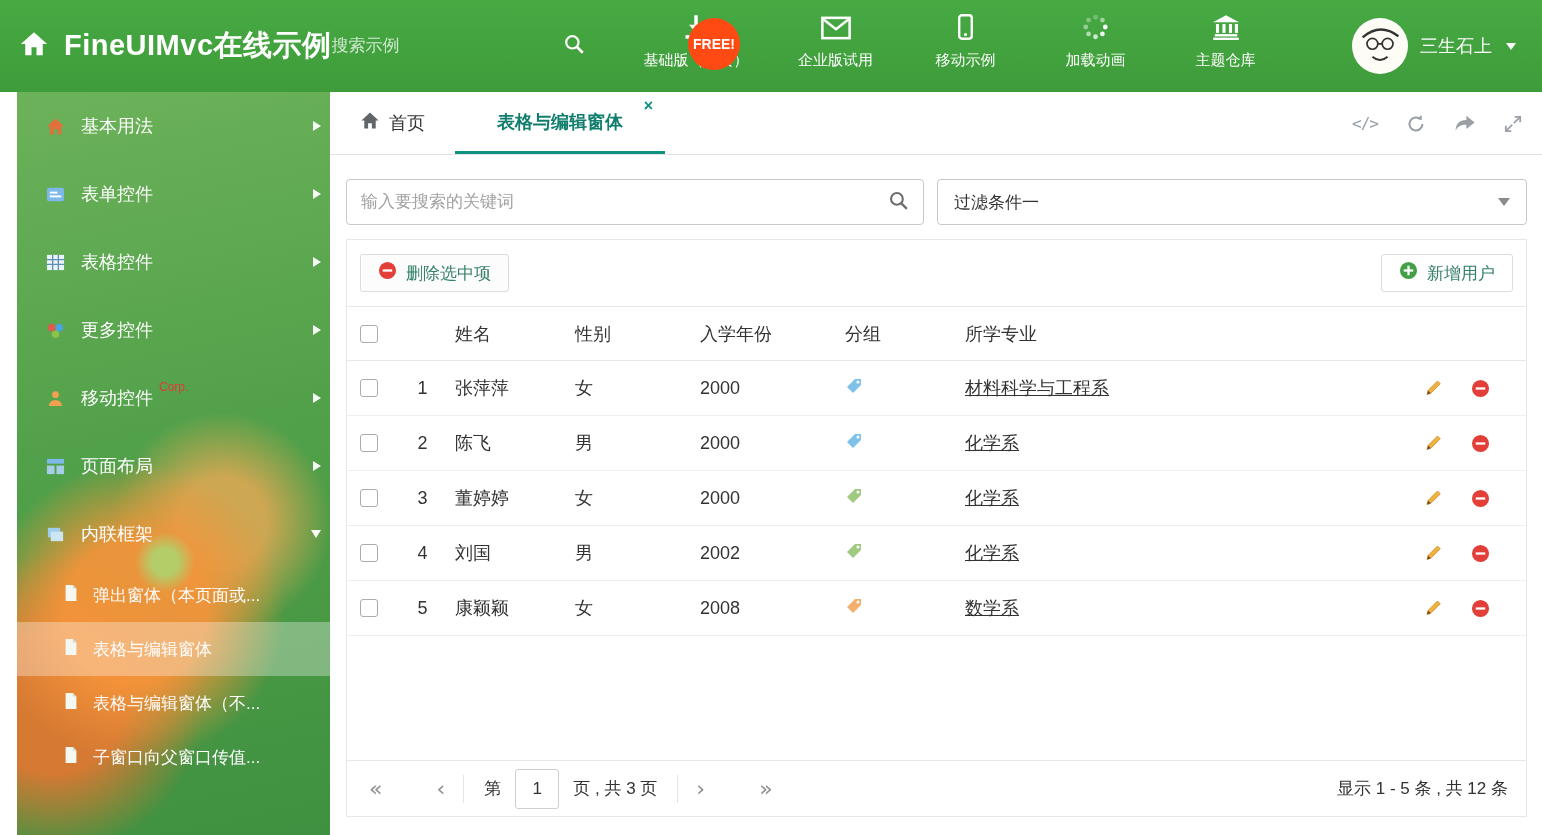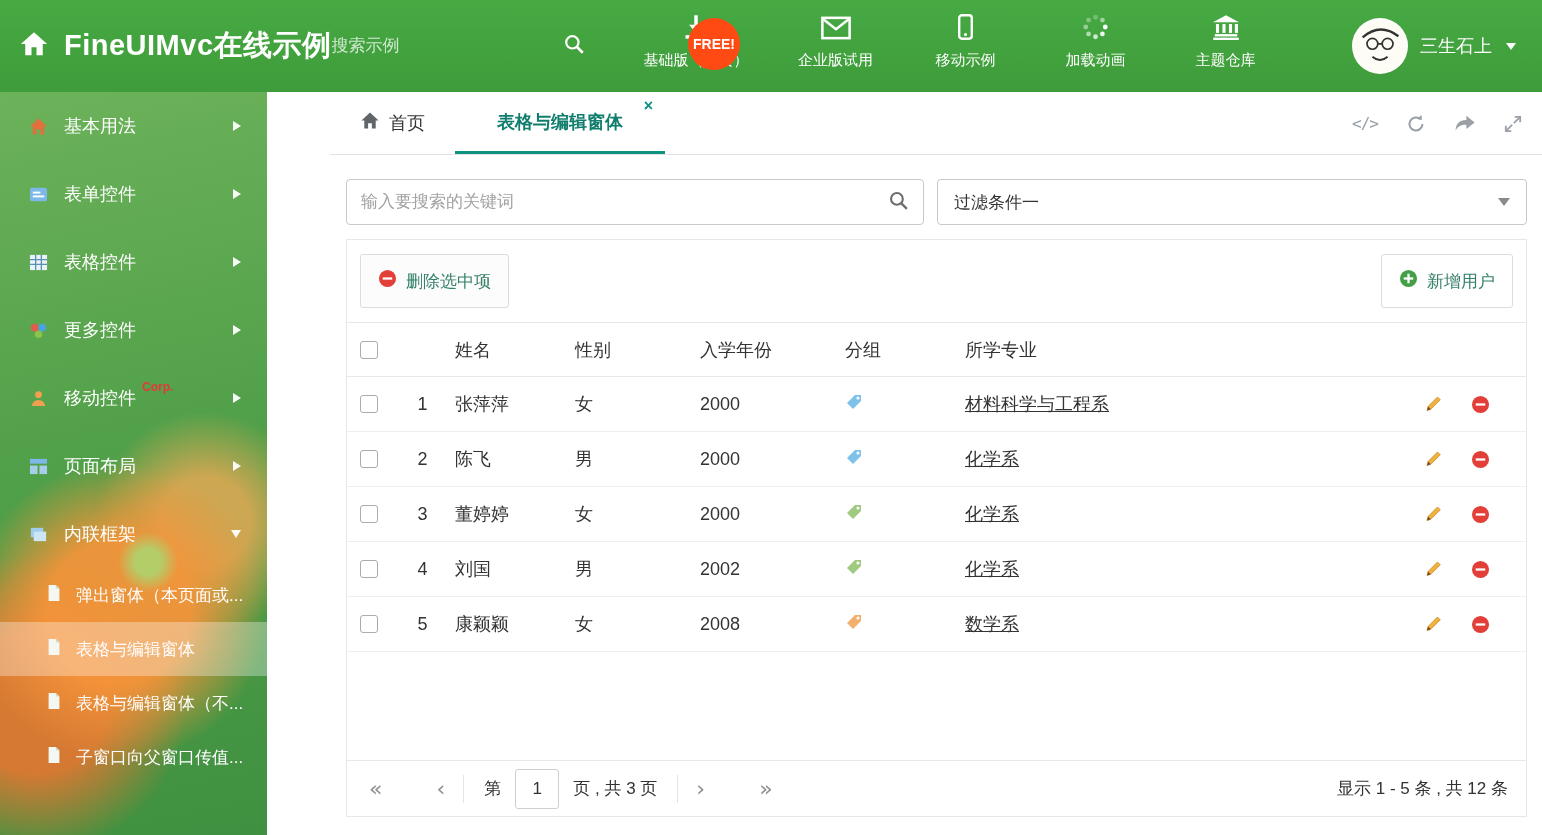--- a/index.html
+++ b/index.html
@@ -21,30 +21,30 @@
   .hdr-nav{display:flex;align-items:flex-end;gap:44px;margin-left:112px;padding-bottom:8px}
   .hdr-nav .nav-item{display:flex;flex-direction:column;align-items:center;gap:7px;cursor:pointer;min-width:86px}
   .hdr-nav .nav-item .nlabel{font-size:15px;white-space:nowrap}
   .hdr-user{display:flex;align-items:center;margin-left:auto;padding-right:26px;gap:12px}
   .avatar{width:56px;height:56px;border-radius:50%;background:#fdfdf5;overflow:hidden;flex:none;
        border:2px solid rgba(255,255,255,.85)}
   .hdr-user .uname{font-size:18px}
   .caret-down-w{width:0;height:0;border-top:7px solid #fff;border-left:5px solid transparent;border-right:5px solid transparent;margin-left:2px}
 
   
-  .sidebar{position:absolute;top:92px;left:0;width:267px;height:743px;color:#fff;overflow:hidden;
+  .sidebar{position:absolute;top:92px;left:17px;width:330px;height:743px;color:#fff;overflow:hidden;
     background:
       radial-gradient(circle at 148px 470px, rgba(176,208,108,.95) 0 13px, rgba(176,208,108,0) 30px),
       radial-gradient(circle at 118px 520px, rgba(246,148,58,.92) 0 72px, rgba(246,148,58,0) 150px),
       radial-gradient(circle at 36px 612px, rgba(238,116,48,.85) 0 70px, rgba(238,116,48,0) 150px),
       radial-gradient(circle at 205px 430px, rgba(248,170,86,.75) 0 45px, rgba(248,170,86,0) 110px),
       linear-gradient(168deg,#6cb25a 0%,#52a14a 45%,#3f9040 100%)}
   .snav-item{height:68px;display:flex;align-items:center;padding:0 26px 0 28px;font-size:18px;cursor:pointer}
   .snav-item .sicon{width:20px;margin-right:16px;display:flex;justify-content:center}
-  .snav-item .corp{color:#e53935;font-size:12px;margin-left:6px;align-self:flex-start;margin-top:16px;font-weight:bold}
+  .snav-item .corp{color:#e53935;font-size:12px;margin-left:6px;align-self:flex-start;margin-top:16px;font-weight:normal}
   .chev-r{width:0;height:0;border-left:8px solid rgba(255,255,255,.95);border-top:5px solid transparent;
        border-bottom:5px solid transparent;margin-left:auto}
   .chev-d{width:0;height:0;border-top:8px solid rgba(255,255,255,.95);border-left:5px solid transparent;
        border-right:5px solid transparent;margin-left:auto}
   .snav-sub{height:54px;display:flex;align-items:center;padding:0 20px 0 46px;font-size:17px;cursor:pointer;white-space:nowrap}
   .snav-sub .sicon{width:17px;margin-right:13px;flex:none}
   .snav-sub.selected{background:rgba(255,255,255,.32)}
 
   
   .main{position:absolute;left:330px;top:92px;width:1212px;height:743px;background:#fff}
@@ -63,21 +63,21 @@
   .filter-input input{flex:1;border:none;outline:none;font-size:17px;color:#333;font-family:inherit}
   .filter-input input::placeholder{color:#a2a2a2}
   .filter-input .mag{color:#6e6e6e}
   .filter-dd{flex:1;height:46px;border:1px solid #c9c9c9;border-radius:4px;display:flex;align-items:center;
        padding:0 16px;font-size:17px;color:#333;cursor:pointer}
   .caret-down-g{width:0;height:0;border-top:8px solid #8a8a8a;border-left:6px solid transparent;
        border-right:6px solid transparent;margin-left:auto}
 
   .panel{margin:14px 15px 0 16px;border:1px solid #e7e7e7;height:578px;display:flex;flex-direction:column}
   .ptoolbar{display:flex;align-items:center;padding:14px 13px}
-  .btn{display:flex;align-items:center;gap:9px;height:54px;padding:0 17px;border:1px solid #dcdcdc;
+  .btn{display:flex;align-items:center;gap:9px;height:38px;padding:0 17px;border:1px solid #dcdcdc;
        border-radius:3px;background:#fcfcfc;font-size:17px;color:#35806b;cursor:pointer}
   .btn.add{margin-left:auto;background:#fff}
 
   .thead,.trow{display:flex;align-items:center;height:55px;font-size:18px;color:#333}
   .thead{border-top:1px solid #e8e8e8;border-bottom:1px solid #e8e8e8}
   .trow{border-bottom:1px solid #efefef}
   .c{flex:none}
   .col-check{width:53px;padding-left:13px}
   .col-num{width:45px;text-align:center}
   .col-name{width:123px;padding-left:10px}

